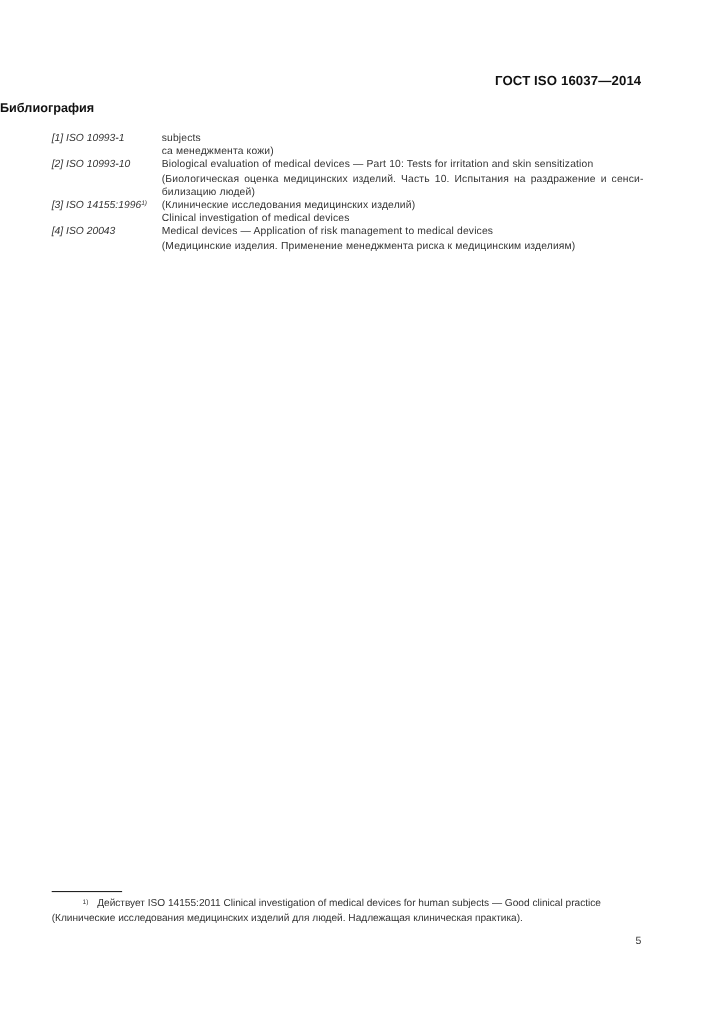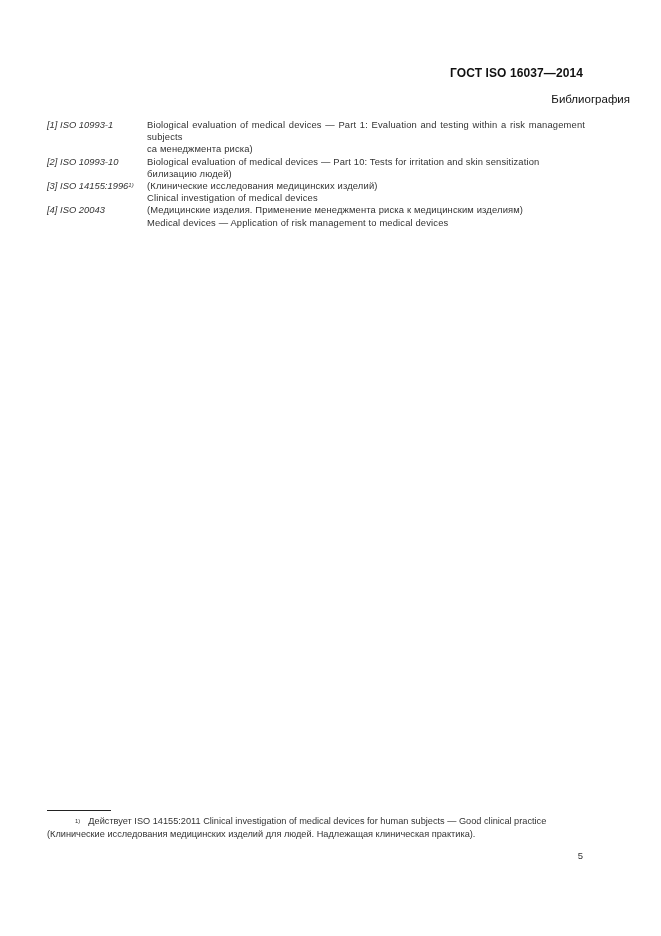--- a/index.html
+++ b/index.html
@@ -28,23 +28,23 @@
       font-size: 12px;
       font-weight: bold;
       color: #111111;
       letter-spacing: 0.1px;
     }
     .section-title {
       position: absolute;
       left: 0;
       width: 630px;
       top: 93px;
-      text-align: right;
+      text-align: left;
       font-size: 11.5px;
-      font-weight: normal;
+      font-weight: bold;
       color: #111111;
     }
     .biblio {
       position: absolute;
       left: 47px;
       top: 119px;
       width: 538px;
     }
     .entry {
       display: flex;
@@ -123,47 +123,47 @@
 
   <div class="doc-header">ГОСТ ISO 16037—2014</div>
 
   <div class="section-title">Библиография</div>
 
   <div class="biblio">
 
     <div class="entry">
       <div class="entry-ref"><span>[1]  ISO 10993-1</span></div>
       <div class="entry-body">
-        <span class="line just">Biological evaluation of medical devices — Part 1: Evaluation and testing within a risk management</span>
         <span class="line">subjects</span>
-        <span class="line">са менеджмента риска)</span>
+        <span class="line">са менеджмента кожи)</span>
       </div>
     </div>
 
     <div class="entry">
       <div class="entry-ref"><span>[2]  ISO 10993-10</span></div>
       <div class="entry-body">
         <span class="line">Biological evaluation of medical devices — Part 10: Tests for irritation and skin sensitization</span>
+        <span class="line just">(Биологическая оценка медицинских изделий. Часть 10. Испытания на раздражение и сенси-</span>
         <span class="line">билизацию людей)</span>
       </div>
     </div>
 
     <div class="entry">
       <div class="entry-ref"><span>[3]  ISO 14155:1996</span><sup>1)</sup></div>
       <div class="entry-body">
         <span class="line">(Клинические исследования медицинских изделий)</span>
         <span class="line">Clinical investigation of medical devices</span>
       </div>
     </div>
 
     <div class="entry">
       <div class="entry-ref"><span>[4]  ISO 20043</span></div>
       <div class="entry-body">
+        <span class="line">Medical devices — Application of risk management to medical devices</span>
         <span class="line">(Медицинские изделия. Применение менеджмента риска к медицинским изделиям)</span>
-        <span class="line">Medical devices — Application of risk management to medical devices</span>
       </div>
     </div>
 
   </div>
 
   <div class="footnote-rule"></div>
 
   <div class="footnote">
     <span class="fn-line1"><sup>1)</sup><span>Действует ISO 14155:2011 Clinical investigation of medical devices for human subjects — Good clinical practice</span></span>
     <span class="fn-line2">(Клинические исследования медицинских изделий для людей. Надлежащая клиническая практика).</span>

